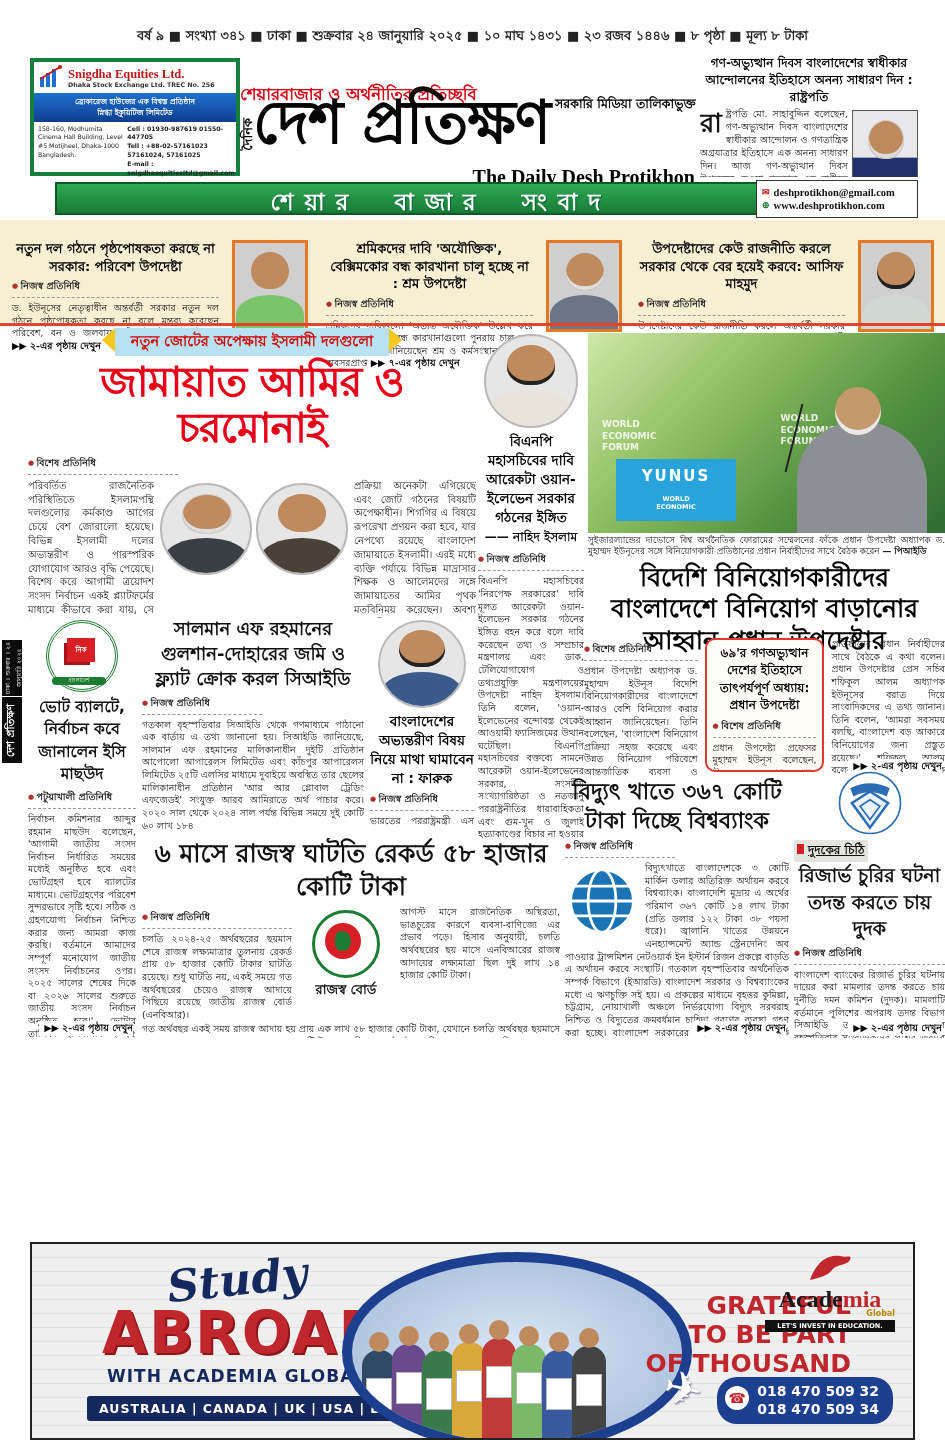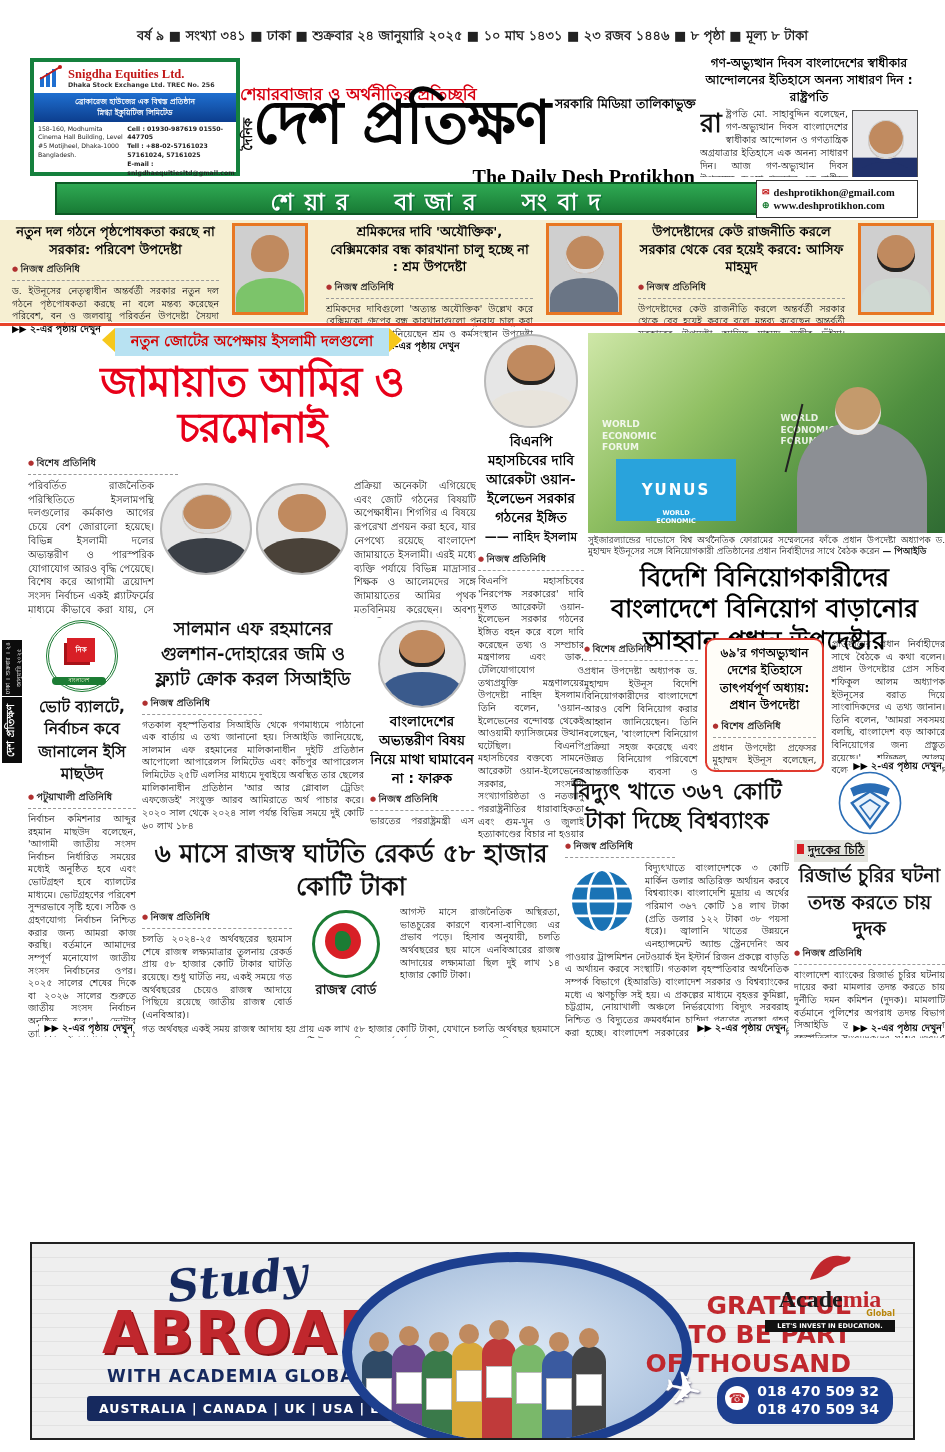--- a/index.html
+++ b/index.html
@@ -53,21 +53,21 @@
           display:flex;align-items:flex-start;justify-content:center;}
   .banner-title{color:#fff;font-size:23px;font-weight:900;letter-spacing:11px;word-spacing:16px;
                 text-shadow:1px 1px 1px #063;white-space:nowrap;}
   .banner-contact{left:756px;top:180px;width:162px;height:38px;border:1.5px solid #333;background:#fff;
                   display:flex;flex-direction:column;justify-content:center;gap:2px;padding:2px 5px;box-sizing:border-box;}
   .bc-row{display:flex;align-items:center;gap:4px;font-family:"Liberation Serif",serif;
           font-size:10.5px;font-weight:bold;color:#111;}
   .bc-ico{font-size:9px;line-height:1;}
   
   .teasers{left:0;top:220px;width:945px;height:102px;background:#f6efd2;}
-  .teaser{position:absolute;top:3px;height:88px;display:flex;gap:13px;justify-content:flex-end;}
+  .teaser{position:absolute;top:20px;height:88px;display:flex;gap:13px;justify-content:flex-end;}
   .tz-txt{flex:1;}
   .tz-hl{font-size:13px;font-weight:800;text-align:center;line-height:1.35;color:#000;}
   .tz-body{font-size:9.3px;line-height:1.35;text-align:justify;}
   .tz-photo{width:70px;height:86px;border:3px solid #e87722;background:#cfcfcf;position:relative;overflow:hidden;flex:none;}
   .rule-orange{left:0;top:323px;width:945px;height:3px;background:#e8432a;}
   
   .face::before{content:"";position:absolute;width:54%;height:44%;left:23%;top:10%;
                 background:#c08a5f;border-radius:50% 50% 46% 46%;}
   .face::after{content:"";position:absolute;width:96%;height:46%;left:2%;bottom:-6%;
                background:var(--shirt,#5a6470);border-radius:50% 50% 0 0;}
@@ -95,21 +95,21 @@
   .lead-ports{display:flex;gap:4px;align-items:flex-start;padding-top:4px;}
   
   .midcol{left:478px;top:334px;width:106px;height:508px;}
   .mc-hl{font-size:13.5px;font-weight:800;text-align:center;line-height:1.4;color:#000;margin-top:4px;}
   .attrib{font-size:12px;font-weight:800;text-align:center;margin:2px 0;}
   
   .yphoto{left:588px;top:333px;width:357px;height:200px;background:
           linear-gradient(135deg,#cfe7a8 0%,#8fbf62 35%,#4f8f3f 70%,#2f6b33 100%);position:relative;overflow:hidden;}
   .wef-wm{position:absolute;color:rgba(255,255,255,.85);font-size:9px;font-weight:bold;line-height:1.3;white-space:pre-line;}
   .ysign{position:absolute;left:28px;bottom:12px;width:120px;height:62px;background:#29a3dc;color:#fff;
-         text-align:center;padding-top:22px;box-sizing:border-box;}
+         text-align:center;padding-top:8px;box-sizing:border-box;}
   .ysign-name{font-size:15px;font-weight:800;letter-spacing:2px;}
   .ysign-sub{font-size:6.5px;font-weight:bold;margin-top:10px;white-space:pre-line;line-height:1.3;}
   .yman{position:absolute;right:18px;bottom:-8px;width:130px;height:120px;background:#8c8f94;
         border-radius:48% 52% 0 0;}
   .yman::before{content:"";position:absolute;left:38px;top:-34px;width:46px;height:48px;background:#c49a6c;
                 border-radius:50%;box-shadow:0 -5px 0 0 #e8e8e8 inset;}
   .ymic{position:absolute;right:150px;bottom:60px;width:2px;height:70px;background:#222;transform:rotate(14deg);}
   .ycap{left:588px;top:535px;width:357px;font-size:8.8px;line-height:1.3;text-align:justify;}
   .ycap .credit{font-weight:bold;white-space:nowrap;}
   

